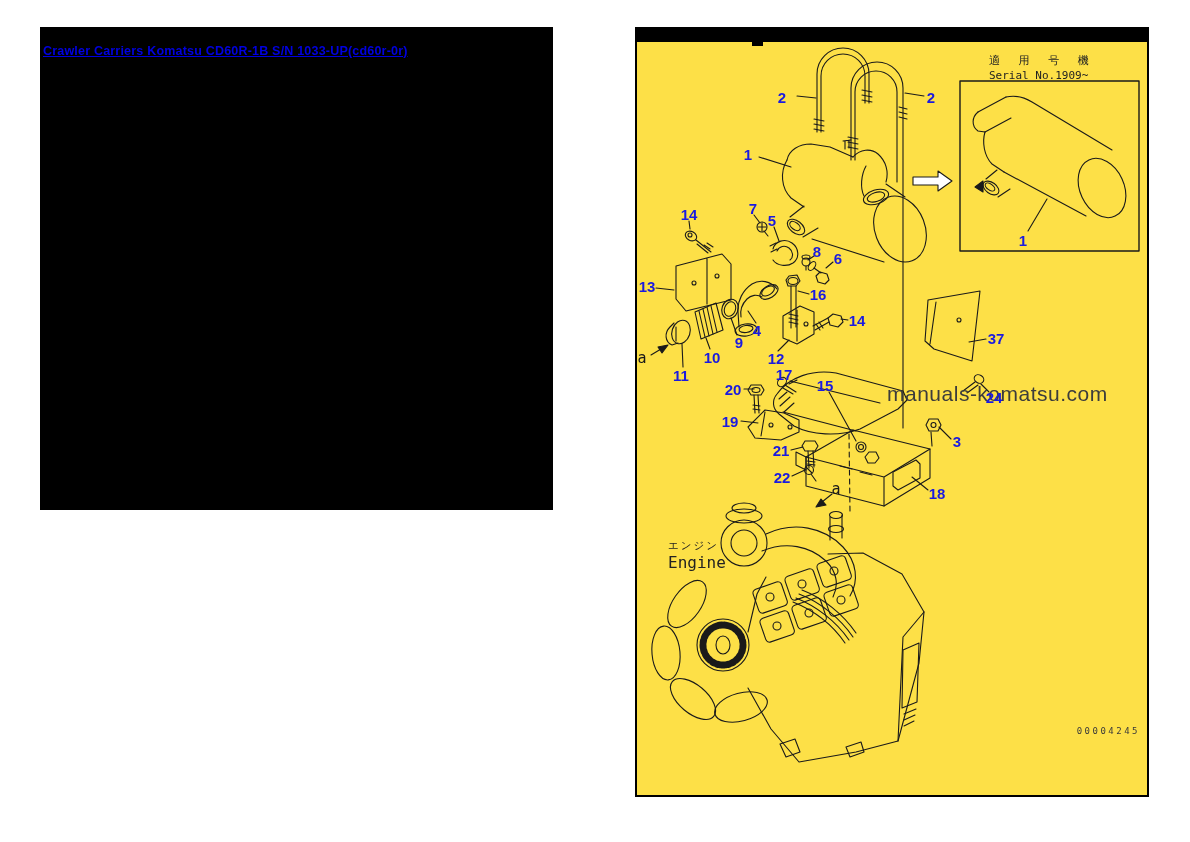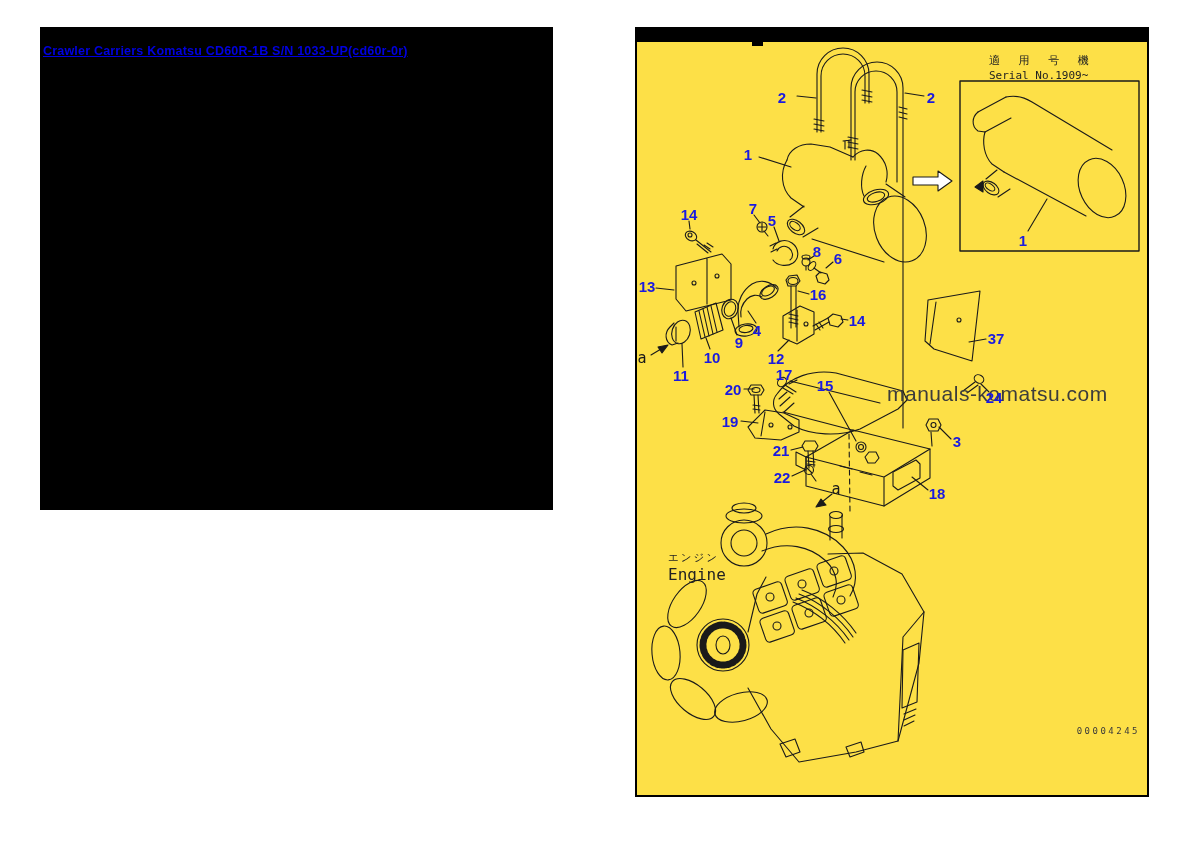--- a/index.html
+++ b/index.html
@@ -19,21 +19,21 @@
     border:2px solid #000;border-top:15px solid #000;z-index:2;
   }
   .diagram .notch{position:absolute;left:115px;top:0;width:11px;height:4px;background:#000;}
   .diagram svg{position:absolute;left:0;top:0;width:510px;height:753px;display:block;z-index:1;}
 
   .serial-title{position:absolute;left:352px;top:11px;z-index:2;color:#222;}
   .serial-title .jp{font-size:11px;letter-spacing:6px;font-family:"DejaVu Sans Mono",monospace;white-space:nowrap;}
   .serial-title .en{font-size:11px;margin-top:1px;font-family:"DejaVu Sans Mono",monospace;white-space:nowrap;}
 
   .engine-label{position:absolute;left:31px;top:497px;z-index:2;color:#222;}
-  .engine-label .jp{font-size:10.5px;letter-spacing:2px;font-family:Liberation Mono, monospace;white-space:nowrap;margin-top:12px;}
+  .engine-label .jp{font-size:10.5px;letter-spacing:2px;font-family:Liberation Mono, monospace;white-space:nowrap;}
   .engine-label .en{font-size:16px;font-family:"DejaVu Sans Mono",monospace;white-space:nowrap;}
 
   .watermark{
     position:absolute;left:250px;top:340px;z-index:3;
     font-size:21px;color:#3c3c3c;letter-spacing:.5px;white-space:nowrap;
     font-family:"Liberation Sans",sans-serif;
   }
   .drawing-number{
     position:absolute;right:7px;top:684px;z-index:2;
     font-size:9px;letter-spacing:2.5px;color:#3a3a3a;

